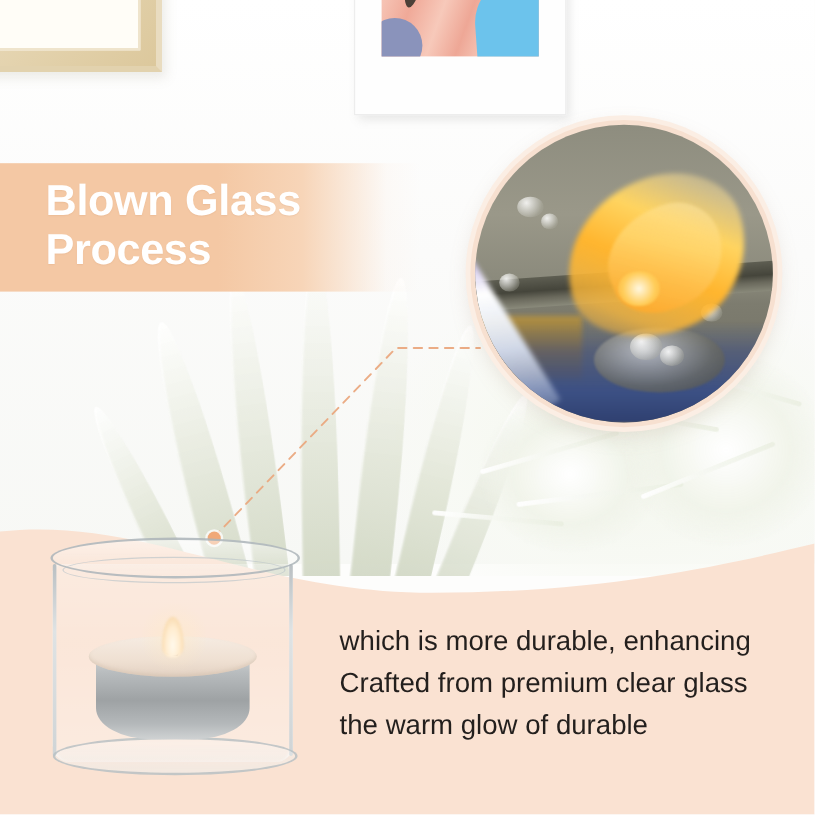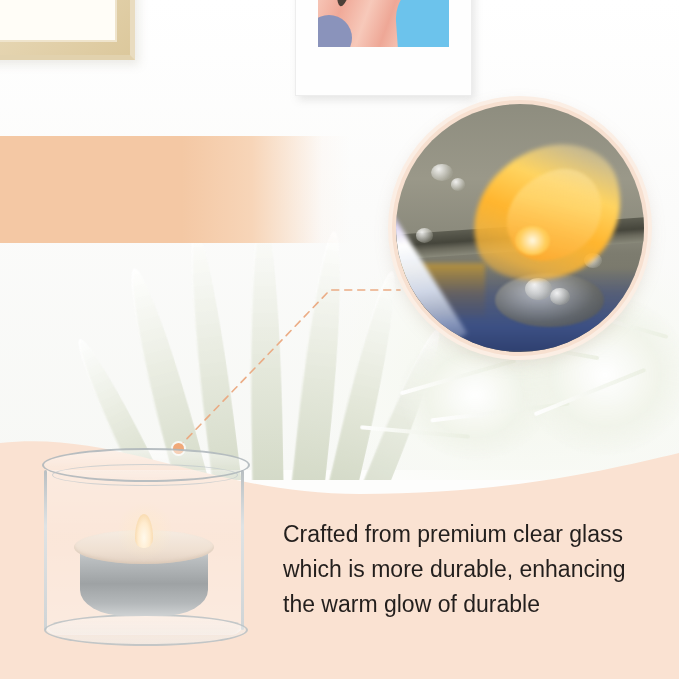--- a/index.html
+++ b/index.html
@@ -289,20 +289,24 @@
       <div class="c-bubble" style="left:62%;top:74%;width:8%;height:7%;"></div>
       <div class="c-bubble" style="left:76%;top:60%;width:7%;height:6%;"></div>
       <div class="c-jet"></div>
       <div class="c-flame"></div>
       <div class="c-flame2"></div>
       <div class="c-hot"></div>
     </div>
   </div>
 
   <div class="banner"></div>
+  <div class="banner-title">
+    <span>Blown Glass</span>
+    <span class="l2">Process</span>
+  </div>
 
   <div class="panel">
     <svg width="679" height="289" viewBox="0 0 679 289">
       <path d="M0,53 C120,40 210,104 360,104 C500,104 600,82 679,63 L679,289 L0,289 Z" fill="#fae2d2"></path>
     </svg>
   </div>
 
   <div class="holder">
     <div class="glass-body"></div>
     <div class="glass-wall-l"></div>
@@ -311,18 +315,18 @@
     <div class="tealight-cup"></div>
     <div class="tealight-wax"></div>
     <div class="flame-glow"></div>
     <div class="wick"></div>
     <div class="flame"></div>
     <div class="glass-rim"></div>
     <div class="glass-inner-rim"></div>
   </div>
 
   <div class="copy">
+    <span>which is more durable, enhancing</span>
     <span>Crafted from premium clear glass</span>
-    <span>which is more durable, enhancing</span>
     <span>the warm glow of durable</span>
   </div>
 
 </div>
 
 </body></html>

